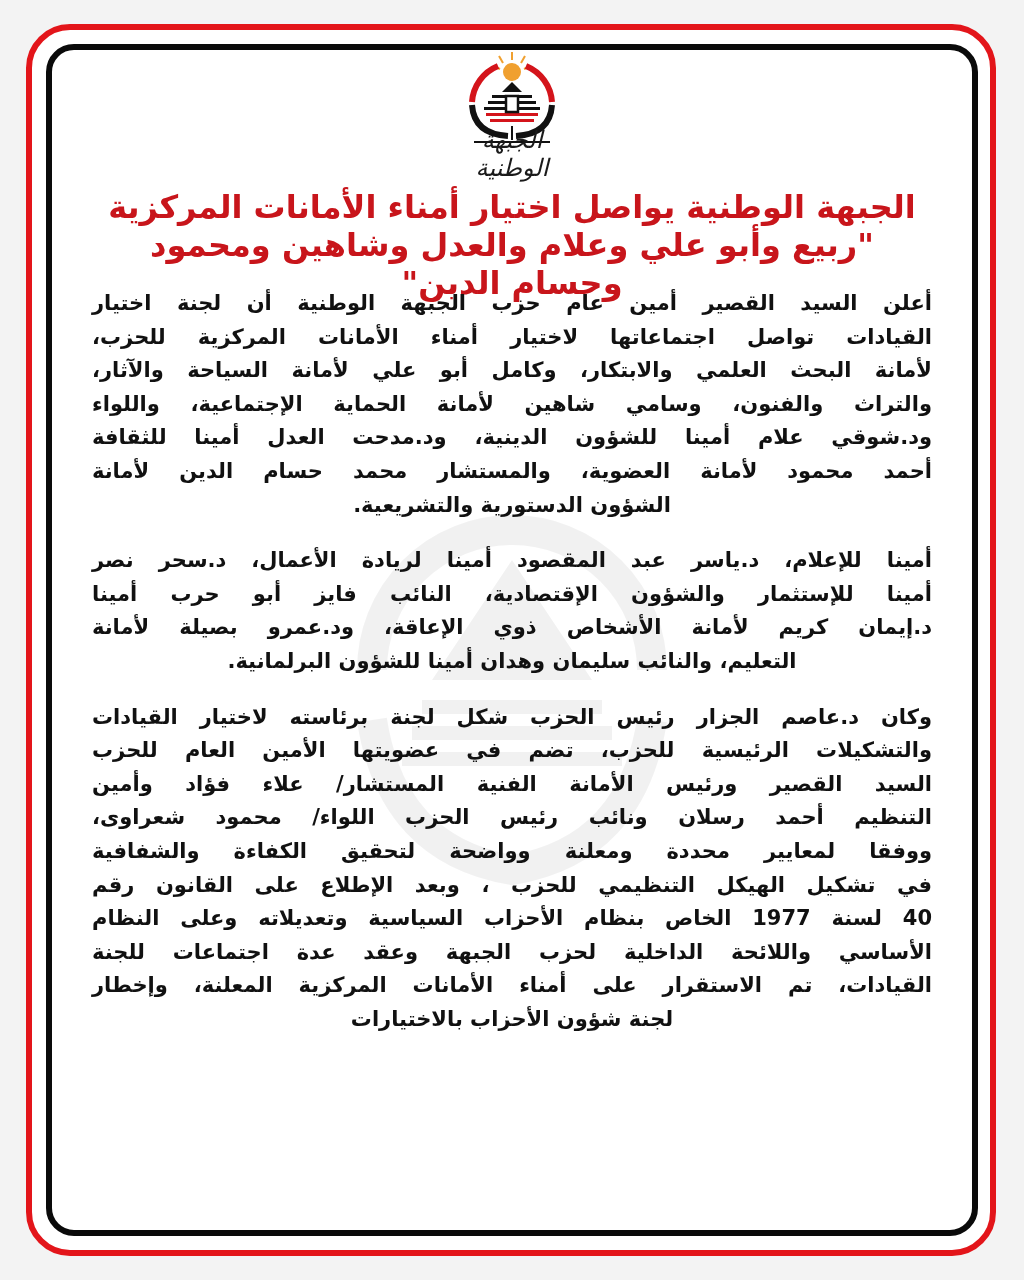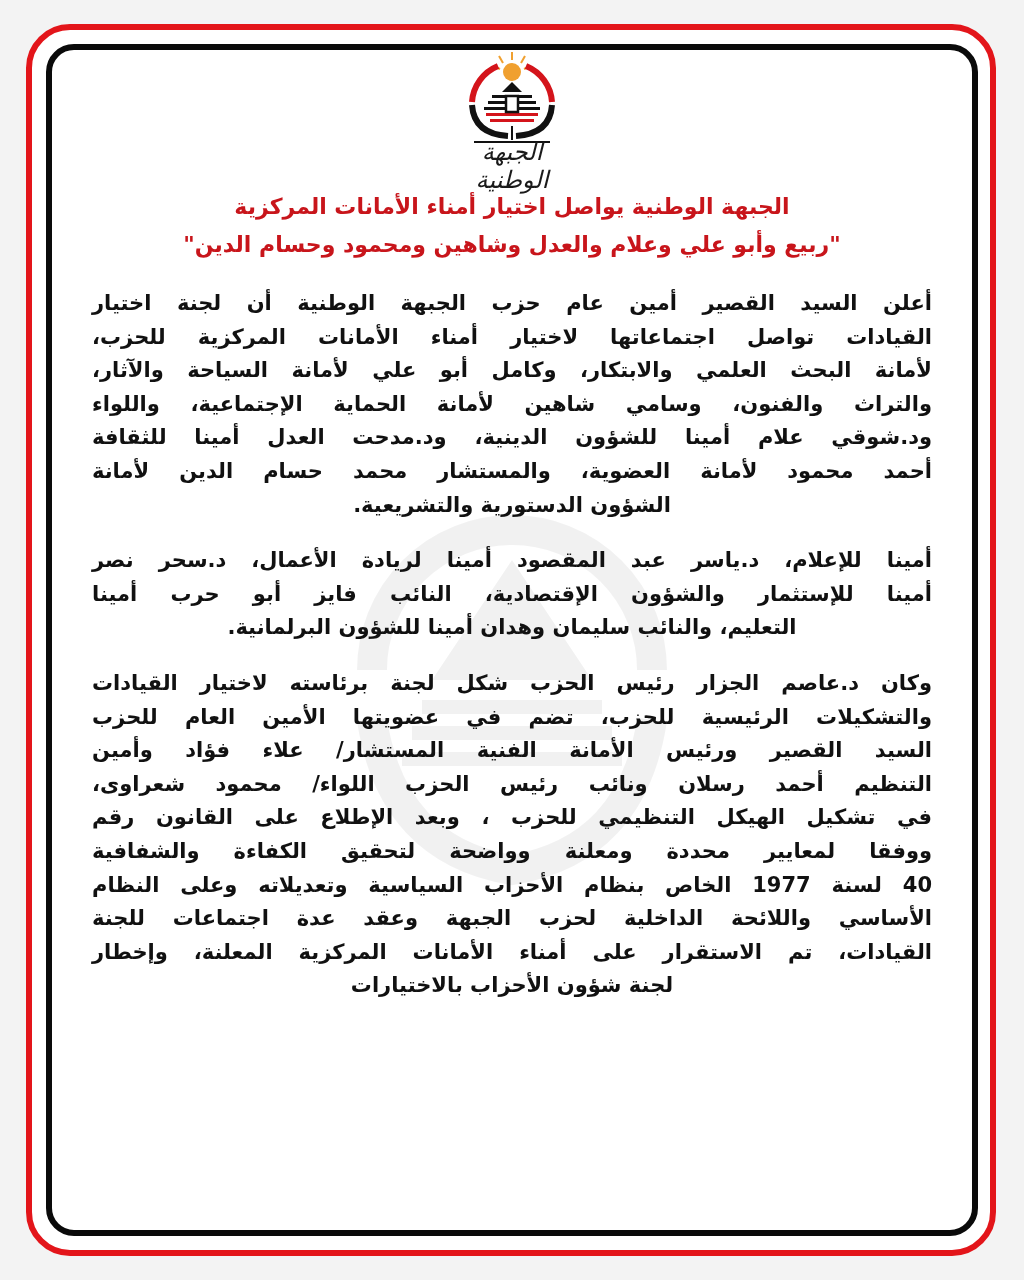--- a/index.html
+++ b/index.html
@@ -48,39 +48,39 @@
       position: absolute;
       left: 452px;
       top: 50px;
       width: 120px;
       height: 126px;
     }
     .logo svg { display: block; }
     .logo-text {
       position: absolute;
       left: 452px;
-      top: 138px;
+      top: 126px;
       width: 120px;
       text-align: center;
       font-family: "DejaVu Serif", "Liberation Serif", serif;
       font-size: 24px;
       color: #1a1a1a;
       direction: rtl;
       font-style: italic;
     }
     .headline {
       position: absolute;
       left: 90px;
       top: 188px;
       width: 844px;
       text-align: center;
       direction: rtl;
       color: #c8151b;
       font-weight: bold;
-      font-size: 22px;
+      font-size: 32px;
       line-height: 38px;
     }
     .body-text {
       position: absolute;
       left: 92px;
       top: 287px;
       width: 840px;
       direction: rtl;
       text-align: justify;
       text-align-last: center;
@@ -164,27 +164,28 @@
     <span class="para-line">القيادات تواصل اجتماعاتها لاختيار أمناء الأمانات المركزية للحزب،</span>
     <span class="para-line">لأمانة البحث العلمي والابتكار، وكامل أبو علي لأمانة السياحة والآثار،</span>
     <span class="para-line">والتراث والفنون، وسامي شاهين لأمانة الحماية الإجتماعية، واللواء</span>
     <span class="para-line">ود.شوقي علام أمينا للشؤون الدينية، ود.مدحت العدل أمينا للثقافة</span>
     <span class="para-line">أحمد محمود لأمانة العضوية، والمستشار محمد حسام الدين لأمانة</span>
     <span class="para-line last">الشؤون الدستورية والتشريعية.</span>
   </div>
   <div class="para">
     <span class="para-line">أمينا للإعلام، د.ياسر عبد المقصود أمينا لريادة الأعمال، د.سحر نصر</span>
     <span class="para-line">أمينا للإستثمار والشؤون الإقتصادية، النائب فايز أبو حرب أمينا</span>
+    <span class="para-line">د.إيمان كريم لأمانة الأشخاص ذوي الإعاقة، ود.عمرو بصيلة لأمانة</span>
     <span class="para-line last">التعليم، والنائب سليمان وهدان أمينا للشؤون البرلمانية.</span>
   </div>
   <div class="para">
     <span class="para-line">وكان د.عاصم الجزار رئيس الحزب شكل لجنة برئاسته لاختيار القيادات</span>
     <span class="para-line">والتشكيلات الرئيسية للحزب، تضم في عضويتها الأمين العام للحزب</span>
     <span class="para-line">السيد القصير ورئيس الأمانة الفنية المستشار/ علاء فؤاد وأمين</span>
     <span class="para-line">التنظيم أحمد رسلان ونائب رئيس الحزب اللواء/ محمود شعراوى،</span>
+    <span class="para-line">ووفقا لمعايير محددة ومعلنة وواضحة لتحقيق الكفاءة والشفافية</span>
     <span class="para-line">في تشكيل الهيكل التنظيمي للحزب ، وبعد الإطلاع على القانون رقم</span>
-    <span class="para-line">ووفقا لمعايير محددة ومعلنة وواضحة لتحقيق الكفاءة والشفافية</span>
     <span class="para-line">40 لسنة 1977 الخاص بنظام الأحزاب السياسية وتعديلاته وعلى النظام</span>
     <span class="para-line">الأساسي واللائحة الداخلية لحزب الجبهة وعقد عدة اجتماعات للجنة</span>
     <span class="para-line">القيادات، تم الاستقرار على أمناء الأمانات المركزية المعلنة، وإخطار</span>
     <span class="para-line last">لجنة شؤون الأحزاب بالاختيارات</span>
   </div>
 </div>
 
 </body></html>

